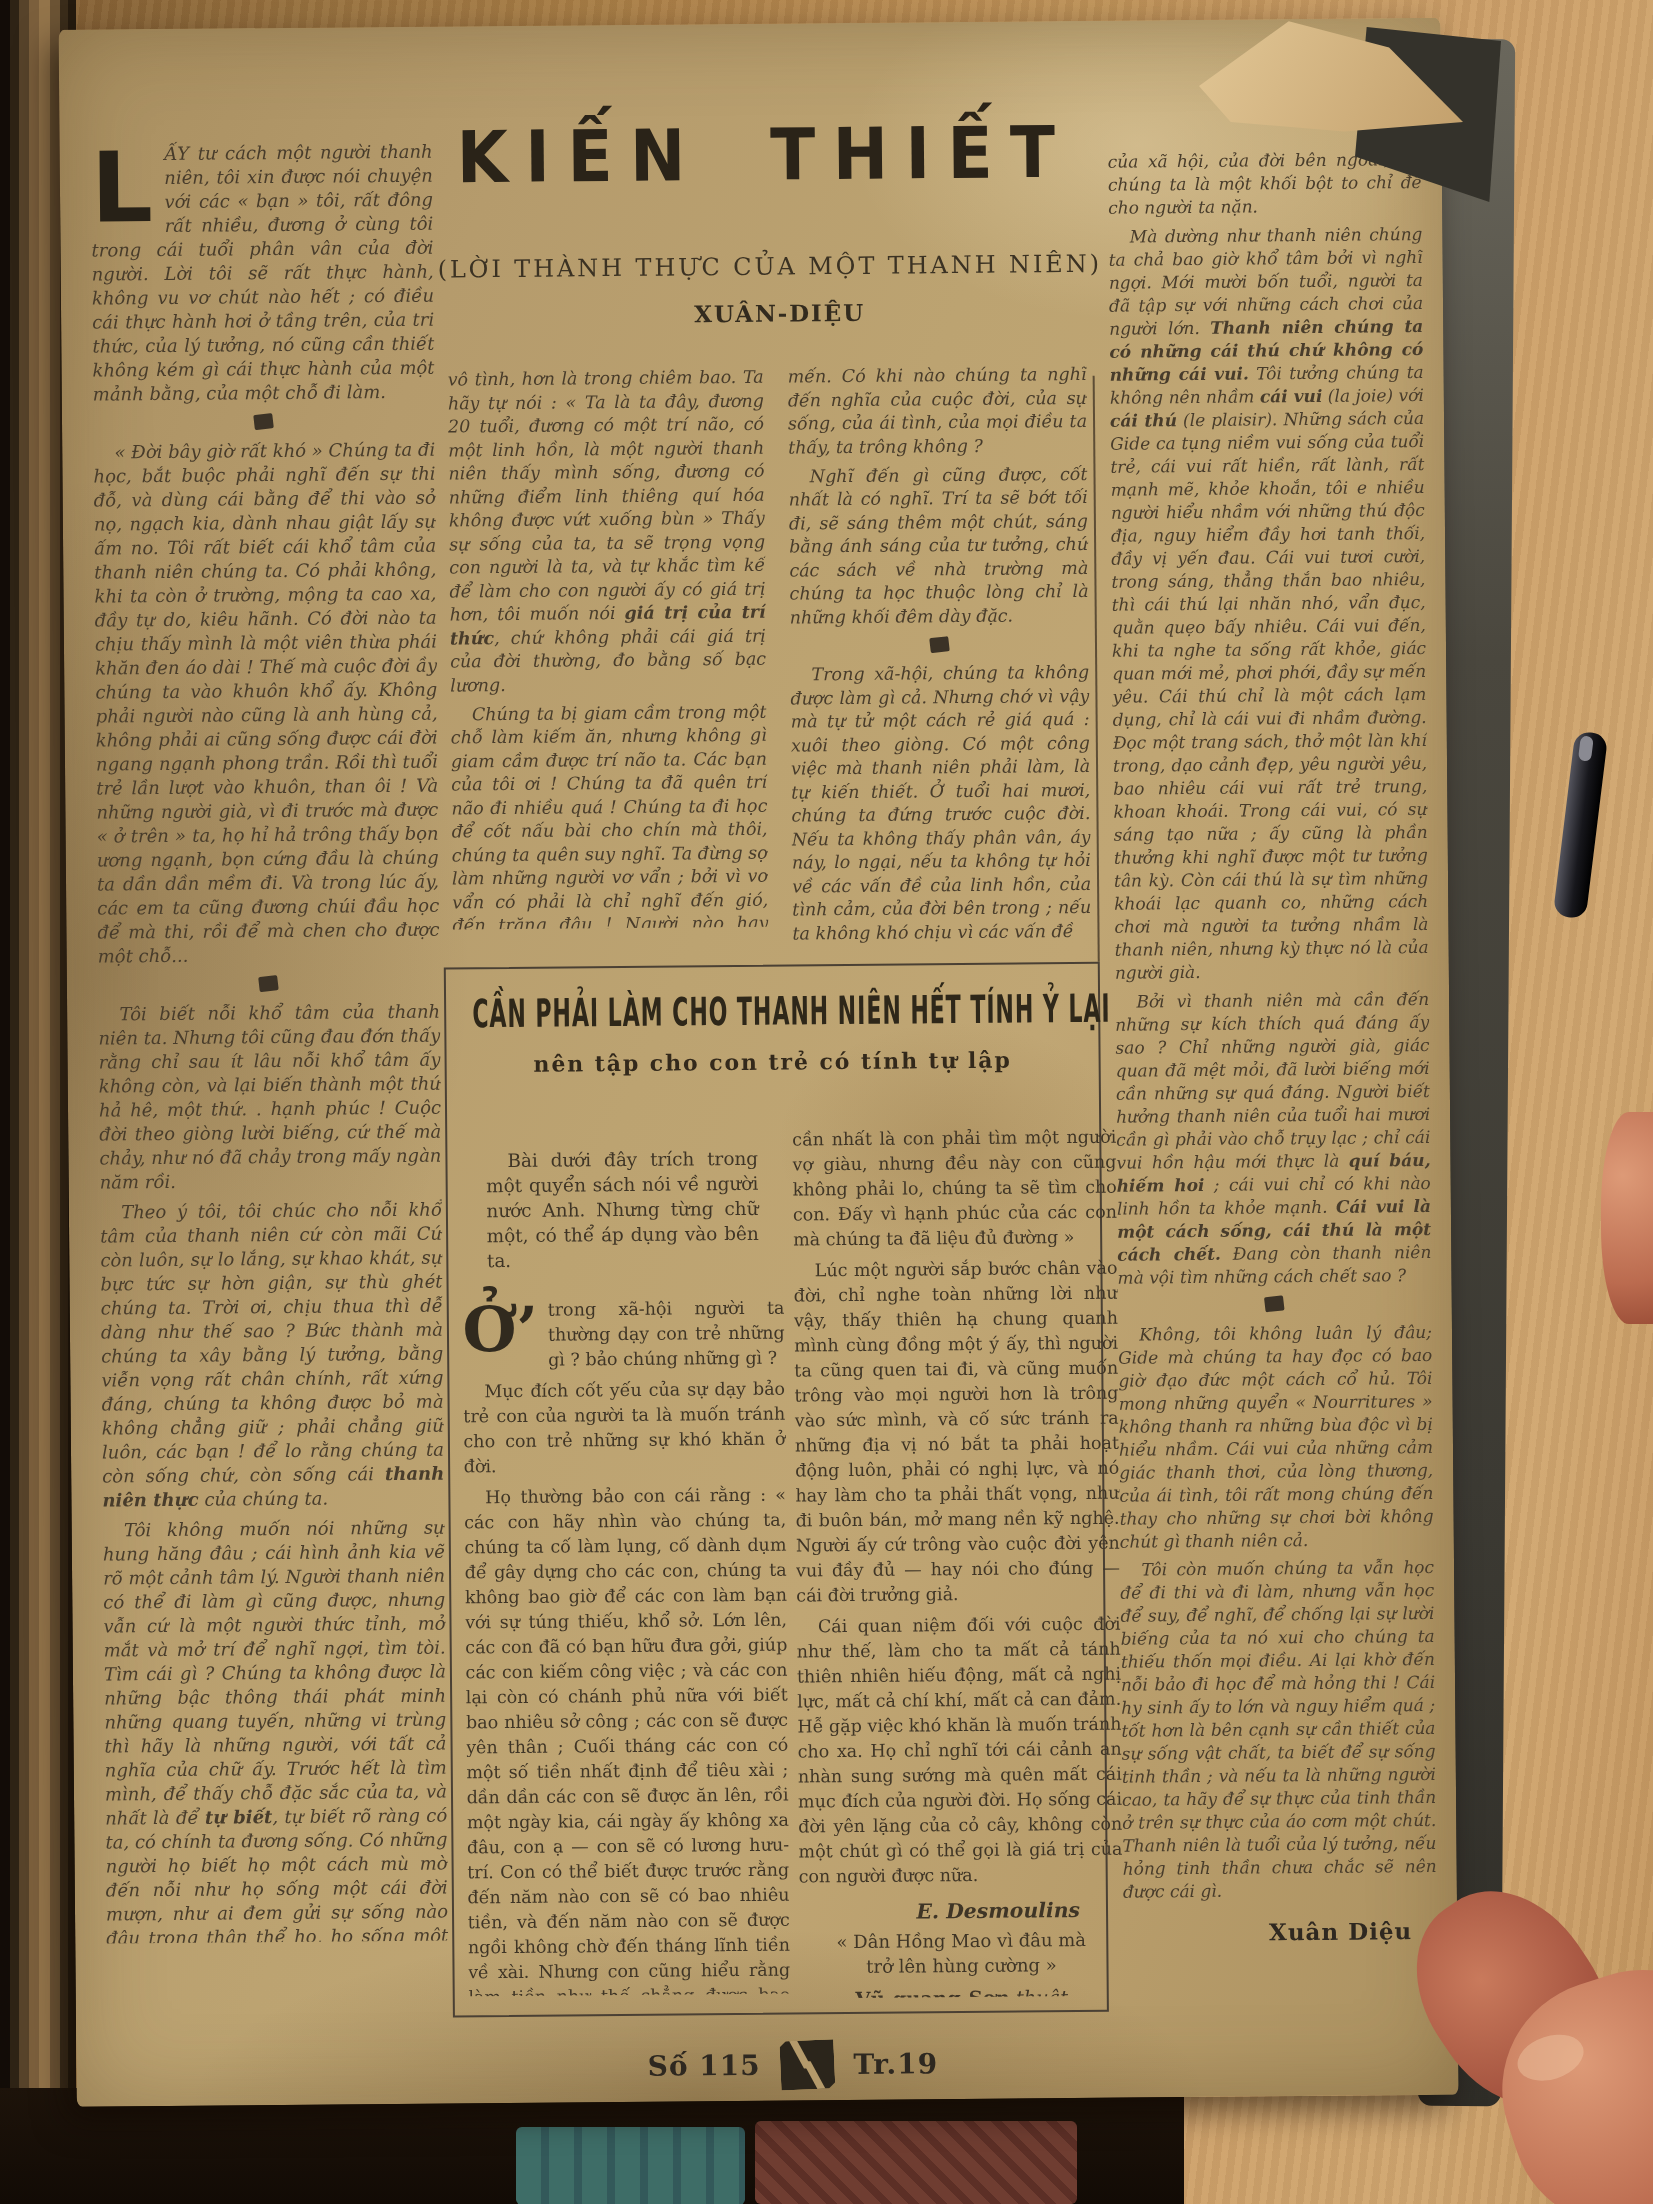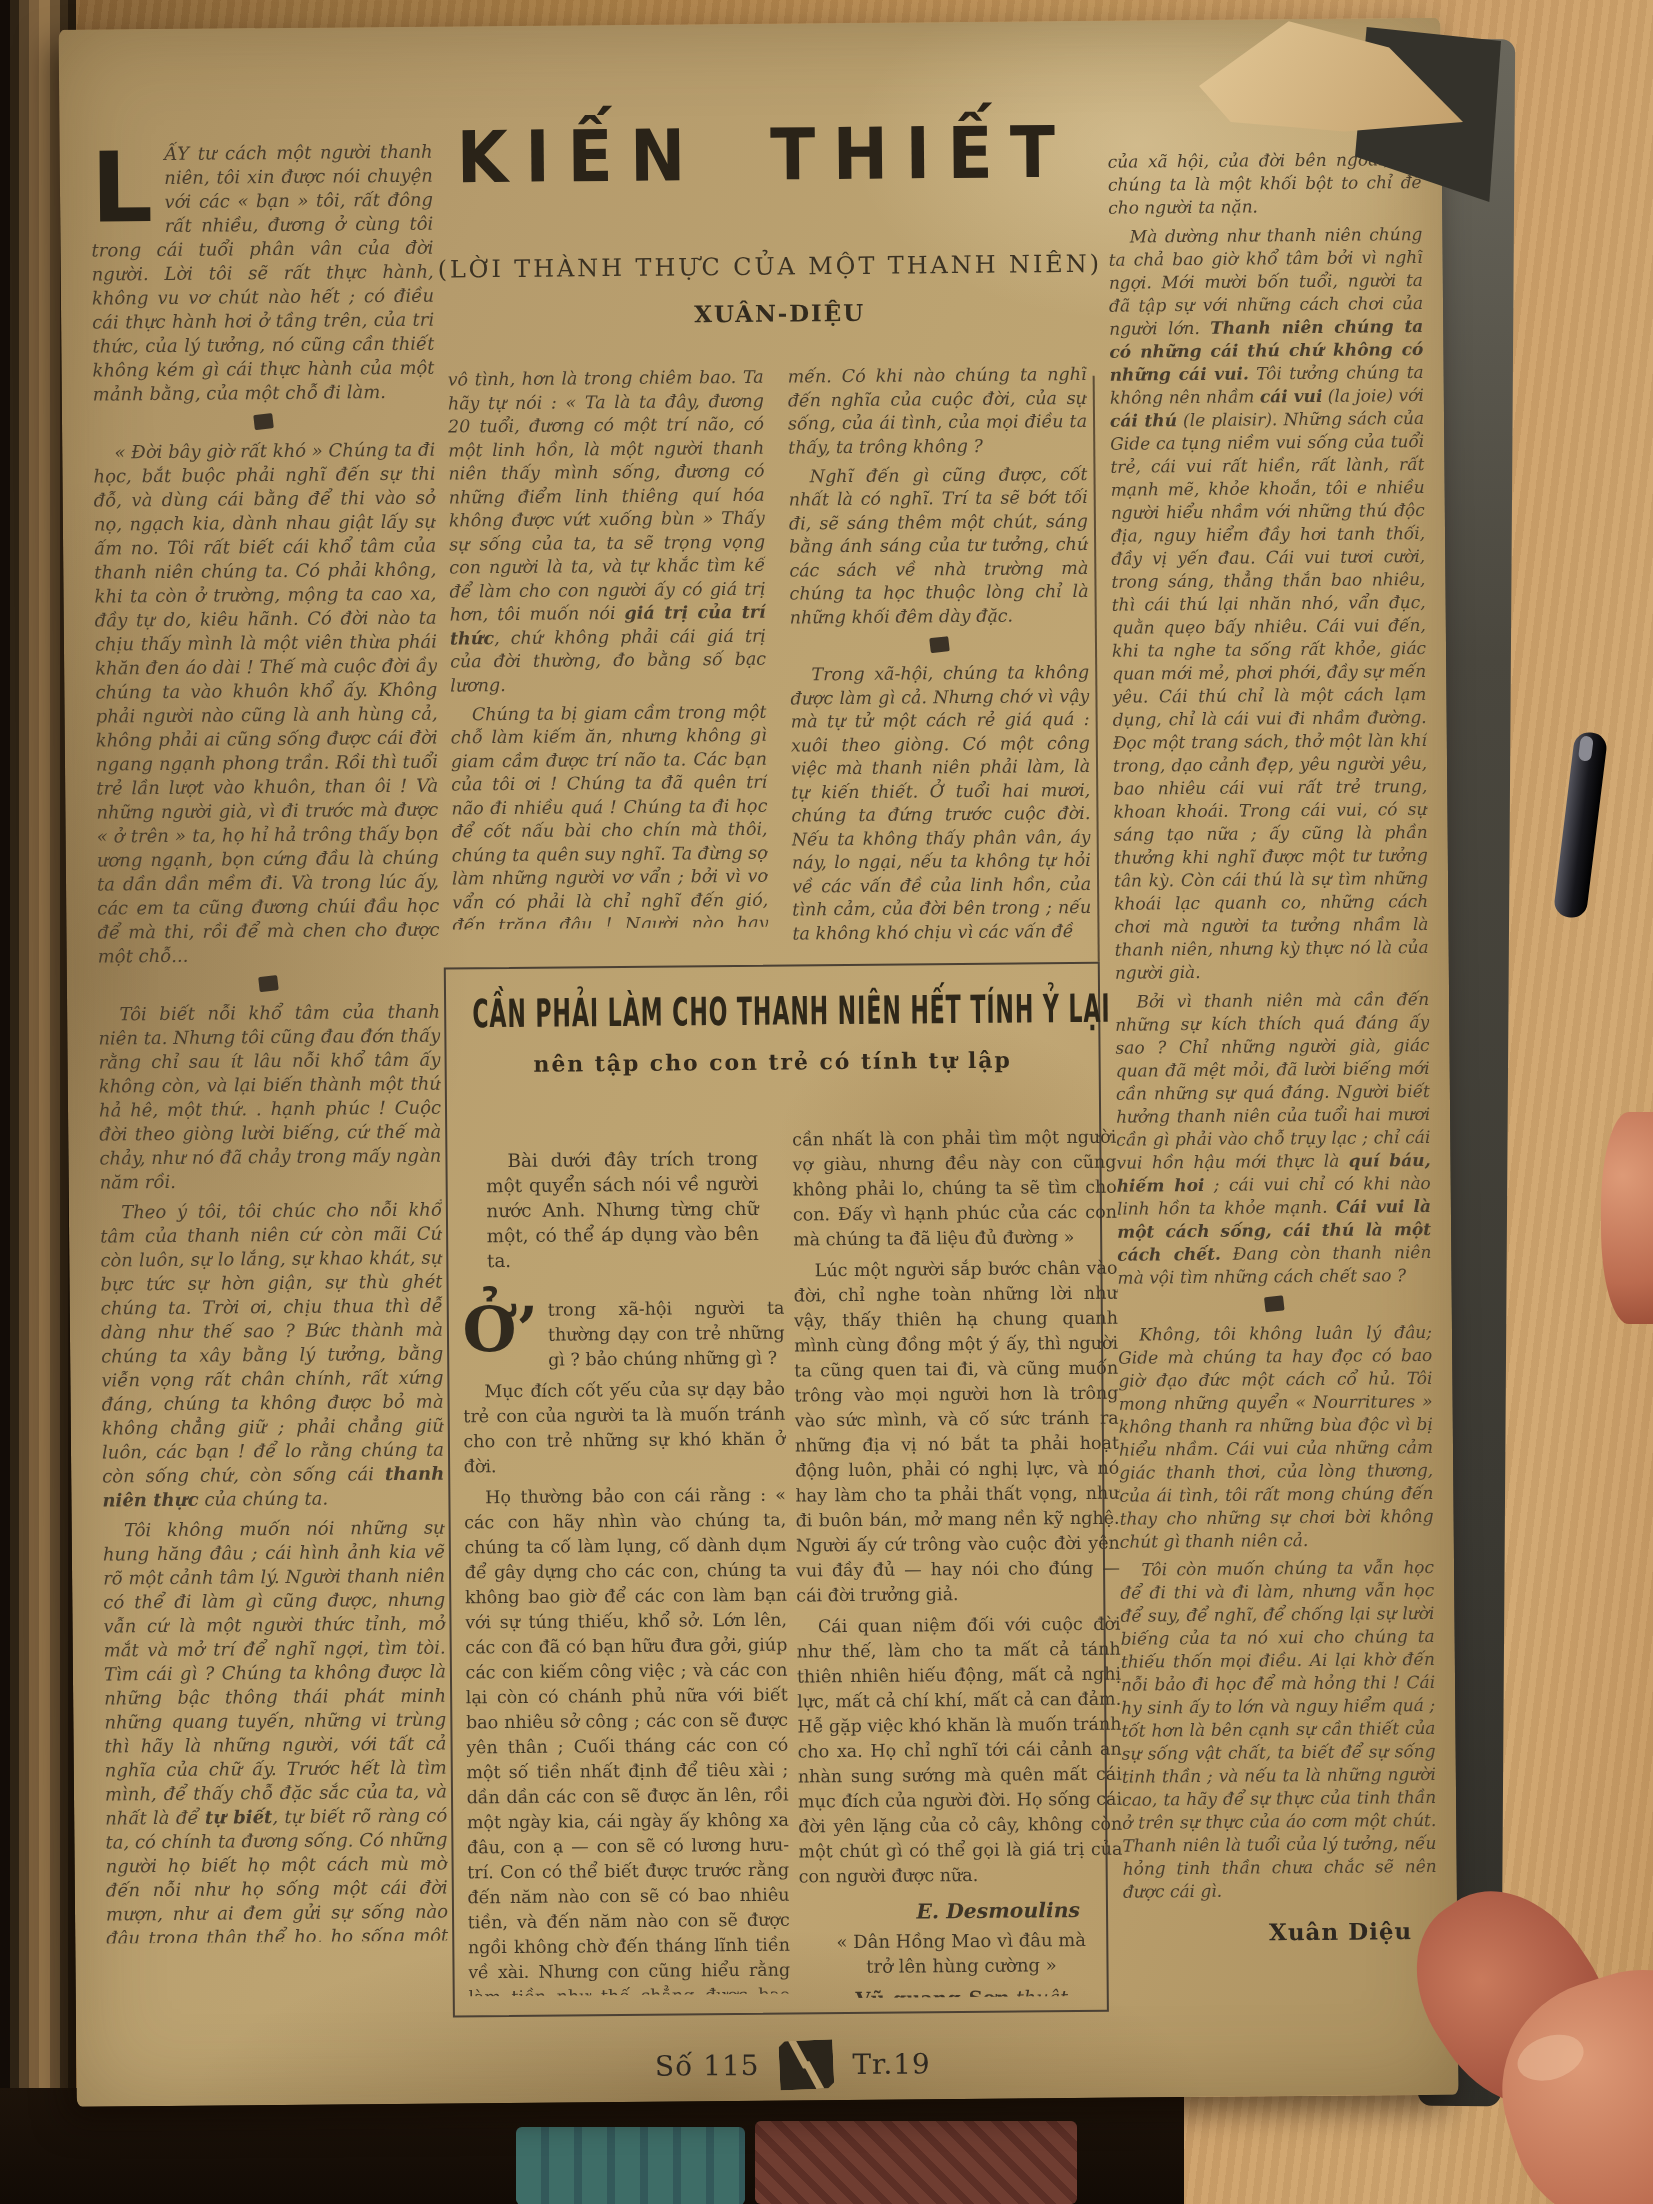--- a/index.html
+++ b/index.html
@@ -79,21 +79,21 @@
   .bright{left:345px;top:161px;width:324px;height:871px;}
   .intro{padding:0 25px;font-size:18.4px;margin-bottom:25px;text-indent:21.3px;}
   .dc2{float:left;font-weight:bold;font-size:62px;line-height:52px;margin:5.8px 9.7px 0 0;color:#312a1e;}
   .credit-author{text-align:right;padding-right:43px;font-style:italic;font-weight:bold;font-size:20.4px;margin-top:11.6px;}
   .credit-work{text-align:center;font-size:18px;margin-top:3.9px;padding:0 23px;}
   .credit-note{text-align:center;font-size:19.4px;margin-top:7.8px;}
   .signature{text-align:right;padding-right:25px;font-weight:bold;font-style:normal;font-size:23px;
     letter-spacing:1px;margin-top:17.5px;color:#2f2820;}
   .footer{left:377px;top:2013px;width:679px;height:56px;display:flex;align-items:center;
     justify-content:center;gap:19.4px;}
-  .issue,.pagenum{font-weight:normal;font-size:28px;color:#2e2820;letter-spacing:1px;}
+  .issue,.pagenum{font-weight:bold;font-size:28px;color:#2e2820;letter-spacing:1px;}
   .logo{width:54px;height:49px;position:relative;background:#2b251b;transform:rotate(-2deg);
     clip-path:polygon(0 12%,12% 0,100% 0,100% 88%,88% 100%,0 100%);}
   .logo:before{content:"";position:absolute;left:30%;top:-6%;width:15%;height:64%;background:#b49a6b;transform:skewX(26deg);}
   .logo:after{content:"";position:absolute;right:30%;bottom:-6%;width:15%;height:64%;background:#b49a6b;transform:skewX(26deg);}
 </style>
 </head>
 <body>
 
 <div>
   <div class="abs leftedges"></div>

